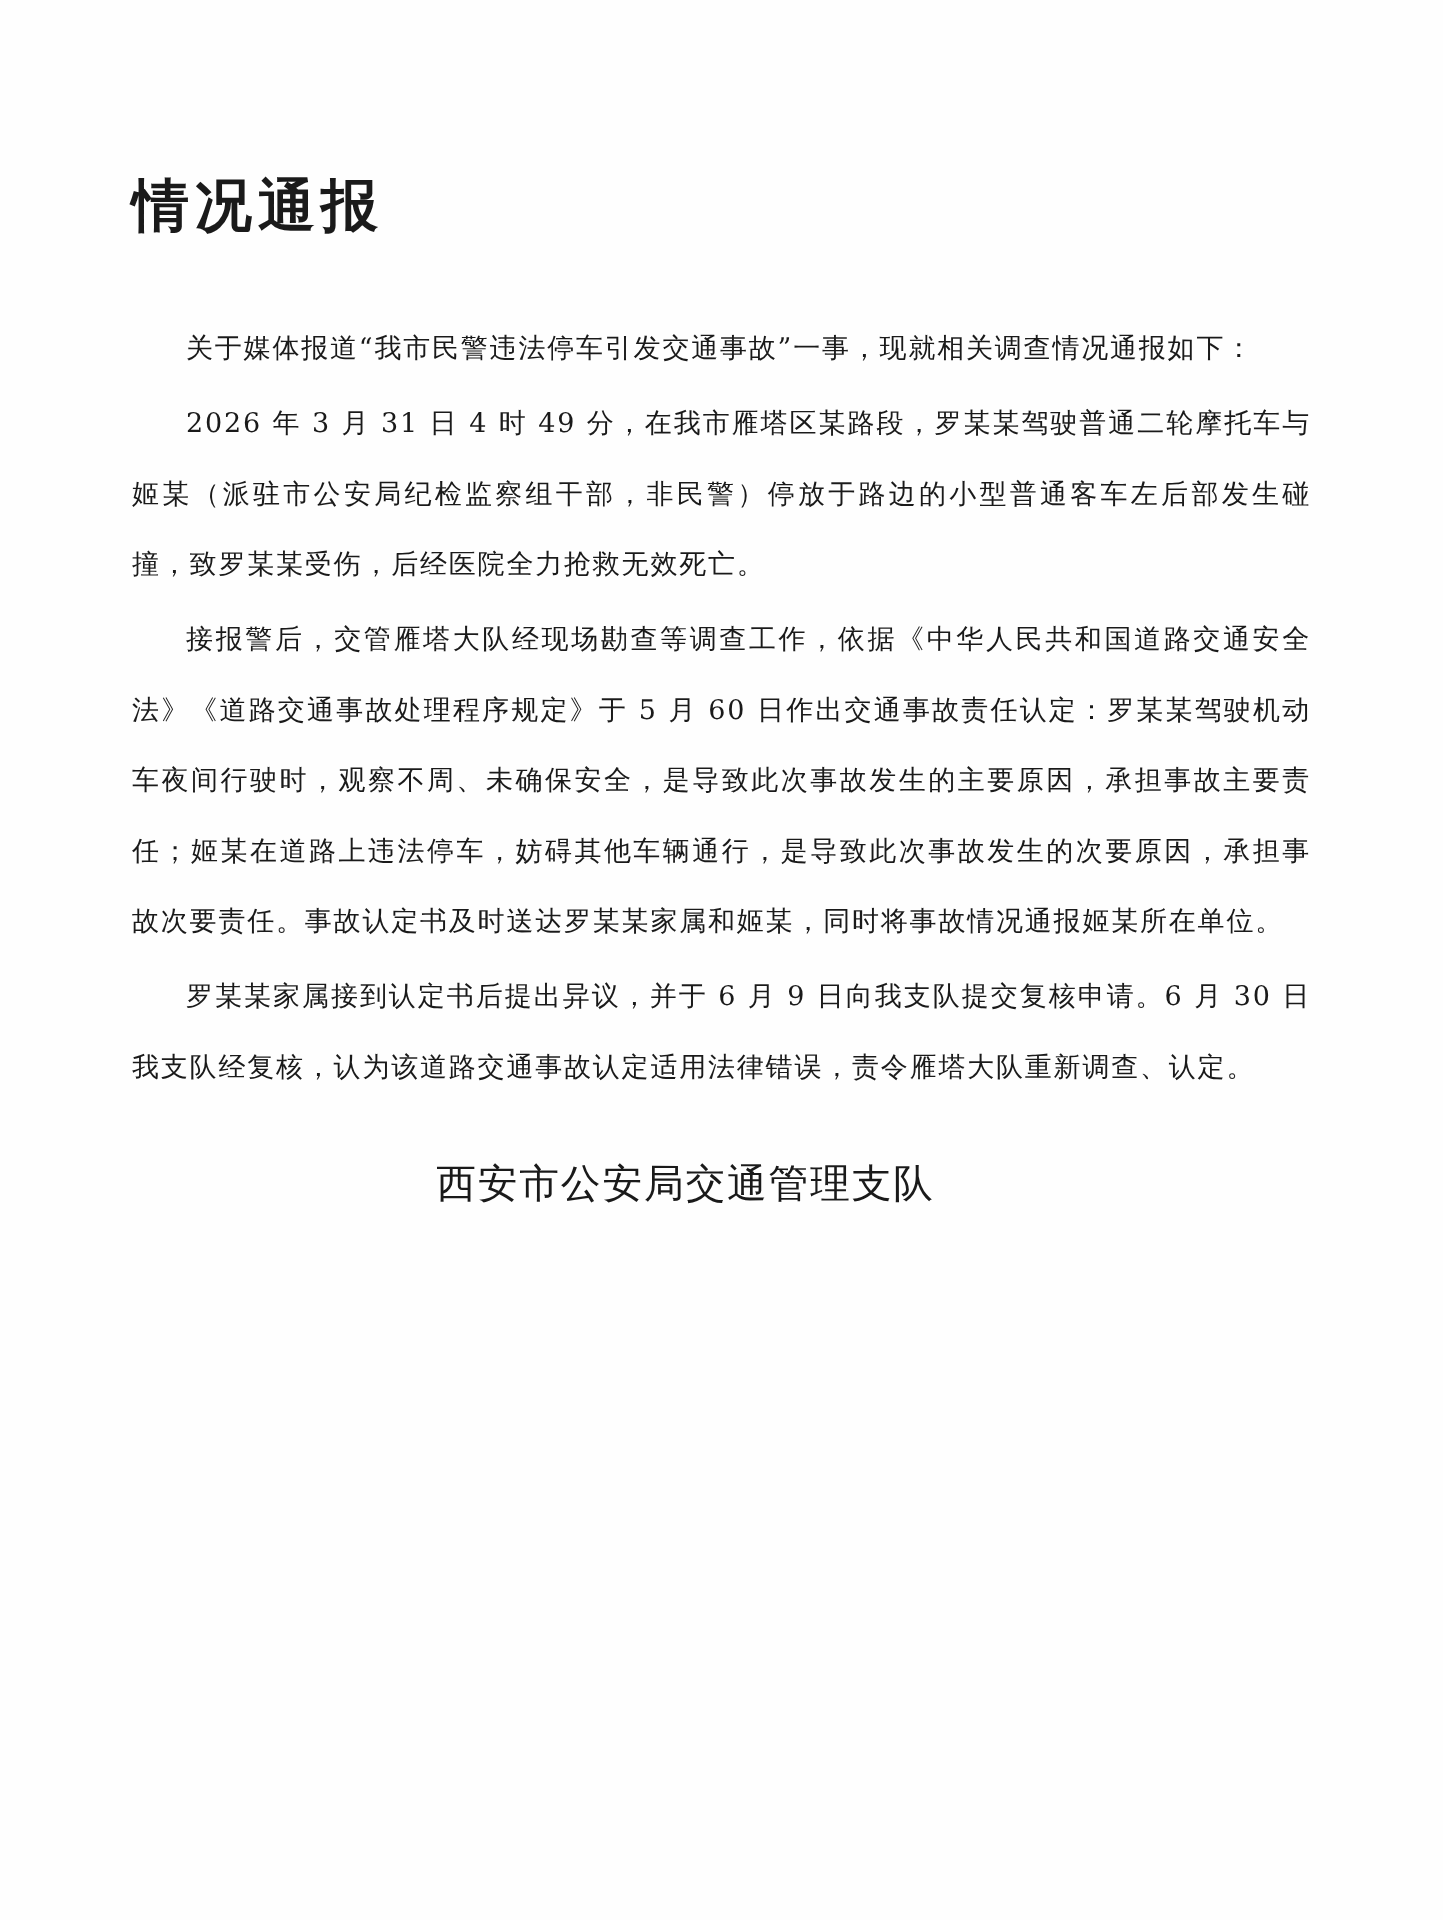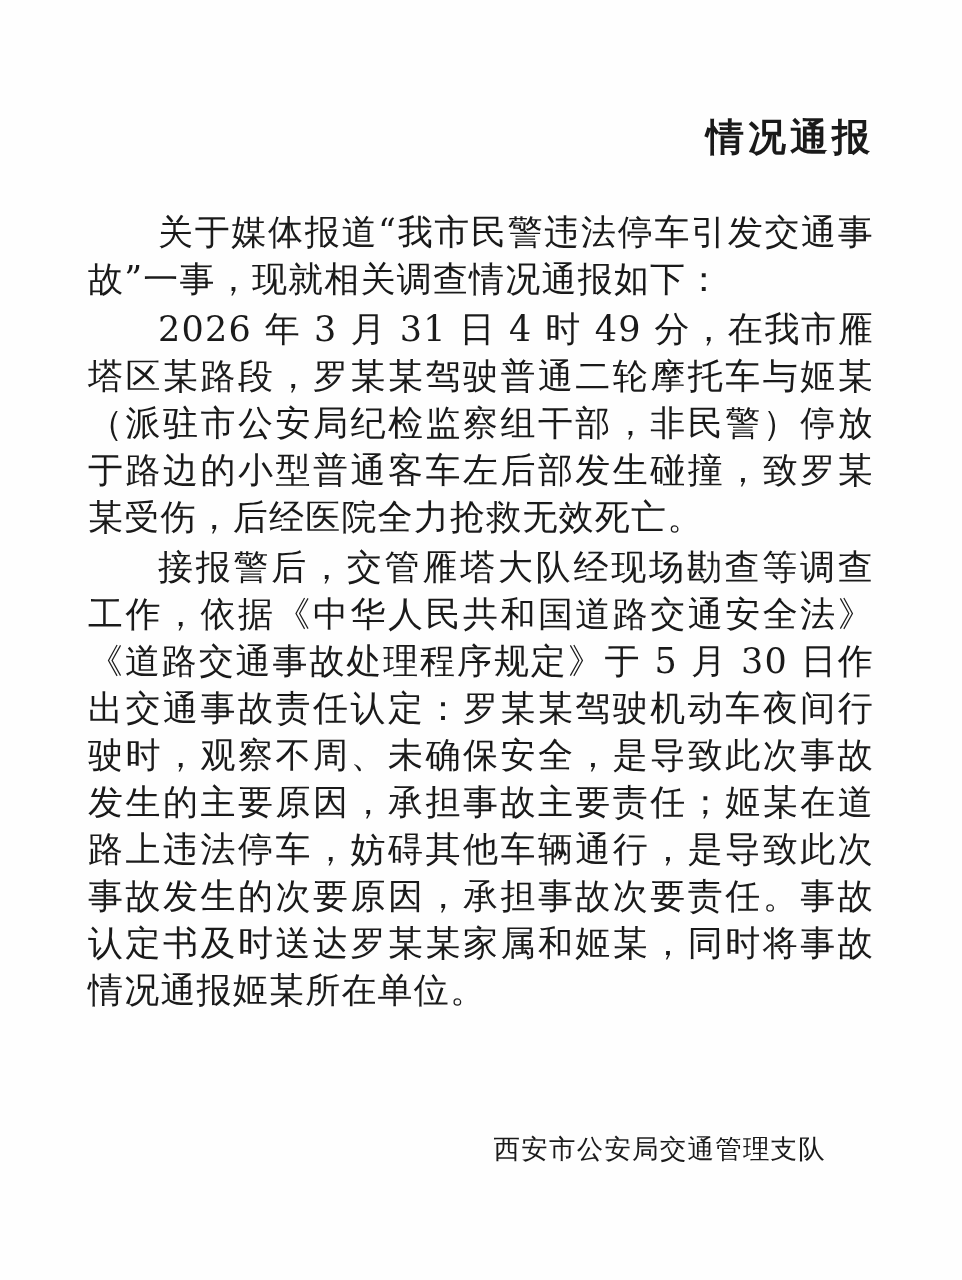--- a/index.html
+++ b/index.html
@@ -16,64 +16,65 @@
   }
   .page {
     width: 962px;
     height: 1280px;
     box-sizing: border-box;
     padding: 0 88px;
     position: relative;
     background: #fefefe;
   }
   .doc-title {
-    text-align: right;
+    text-align: left;
     font-size: 38px;
     font-weight: bold;
     letter-spacing: 4px;
     margin: 0;
     padding-top: 112px;
     padding-bottom: 10px;
     font-family: "DejaVu Serif", "Liberation Serif", serif;
   }
   .body-block {
     margin-top: 36px;
   }
   .para {
-    font-size: 35px;
+    font-size: 18px;
     line-height: 47px;
     text-indent: 2em;
     margin: 0 0 3px 0;
     text-align: justify;
     text-justify: inter-ideograph;
     letter-spacing: 1.2px;
     word-break: break-all;
   }
   .signature {
-    margin-top: 112px;
-    text-align: right;
+    margin-top: 32px;
+    text-align: center;
     padding-right: 48px;
   }
   .signature .sig-line {
     font-size: 26.5px;
     line-height: 46px;
     letter-spacing: 1.2px;
   }
 </style>
 </head>
 <body>
 
 <div class="page">
 
   <h1 class="doc-title">情况通报</h1>
 
   <div class="body-block">
     <p class="para">关于媒体报道“我市民警违法停车引发交通事故”一事，现就相关调查情况通报如下：</p>
     <p class="para">2026 年 3 月 31 日 4 时 49 分，在我市雁塔区某路段，罗某某驾驶普通二轮摩托车与姬某（派驻市公安局纪检监察组干部，非民警）停放于路边的小型普通客车左后部发生碰撞，致罗某某受伤，后经医院全力抢救无效死亡。</p>
-    <p class="para">接报警后，交管雁塔大队经现场勘查等调查工作，依据《中华人民共和国道路交通安全法》《道路交通事故处理程序规定》于 5 月 30 日作出交通事故责任认定：罗某某驾驶机动车夜间行驶时，观察不周、未确保安全，是导致此次事故发生的主要原因，承担事故主要责任；姬某在道路上违法停车，妨碍其他车辆通行，是导致此次事故发生的次要原因，承担事故次要责任。事故认定书及时送达罗某某家属和姬某，同时将事故情况通报姬某所在单位。</p>
+    <p class="para">接报警后，交管雁塔大队经现场勘查等调查工作，依据《中华人民共和国道路交通安全法》《道路交通事故处理程序规定》于 5 月 60 日作出交通事故责任认定：罗某某驾驶机动车夜间行驶时，观察不周、未确保安全，是导致此次事故发生的主要原因，承担事故主要责任；姬某在道路上违法停车，妨碍其他车辆通行，是导致此次事故发生的次要原因，承担事故次要责任。事故认定书及时送达罗某某家属和姬某，同时将事故情况通报姬某所在单位。</p>
+    <p class="para">罗某某家属接到认定书后提出异议，并于 6 月 9 日向我支队提交复核申请。6 月 30 日我支队经复核，认为该道路交通事故认定适用法律错误，责令雁塔大队重新调查、认定。</p>
   </div>
 
   <div class="signature">
     <div class="sig-line">西安市公安局交通管理支队</div>
 
   </div>
 
 </div>
 
 </body></html>

